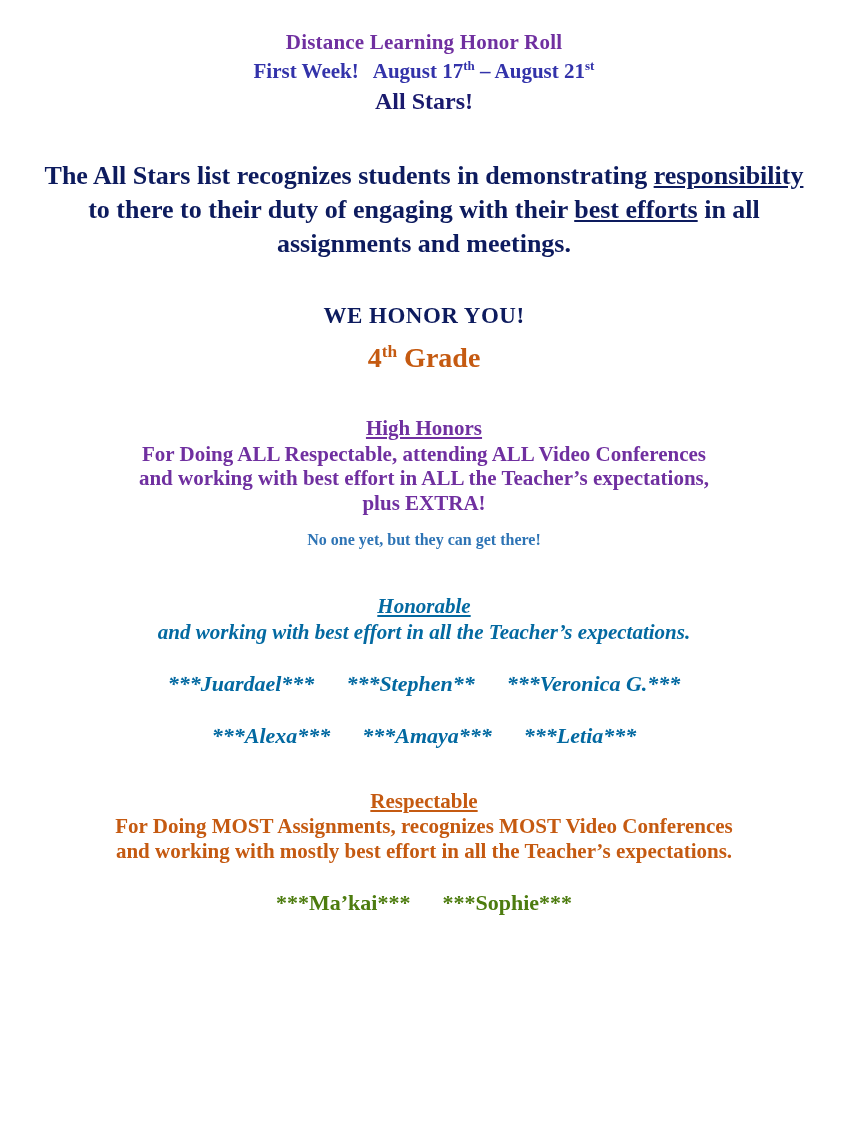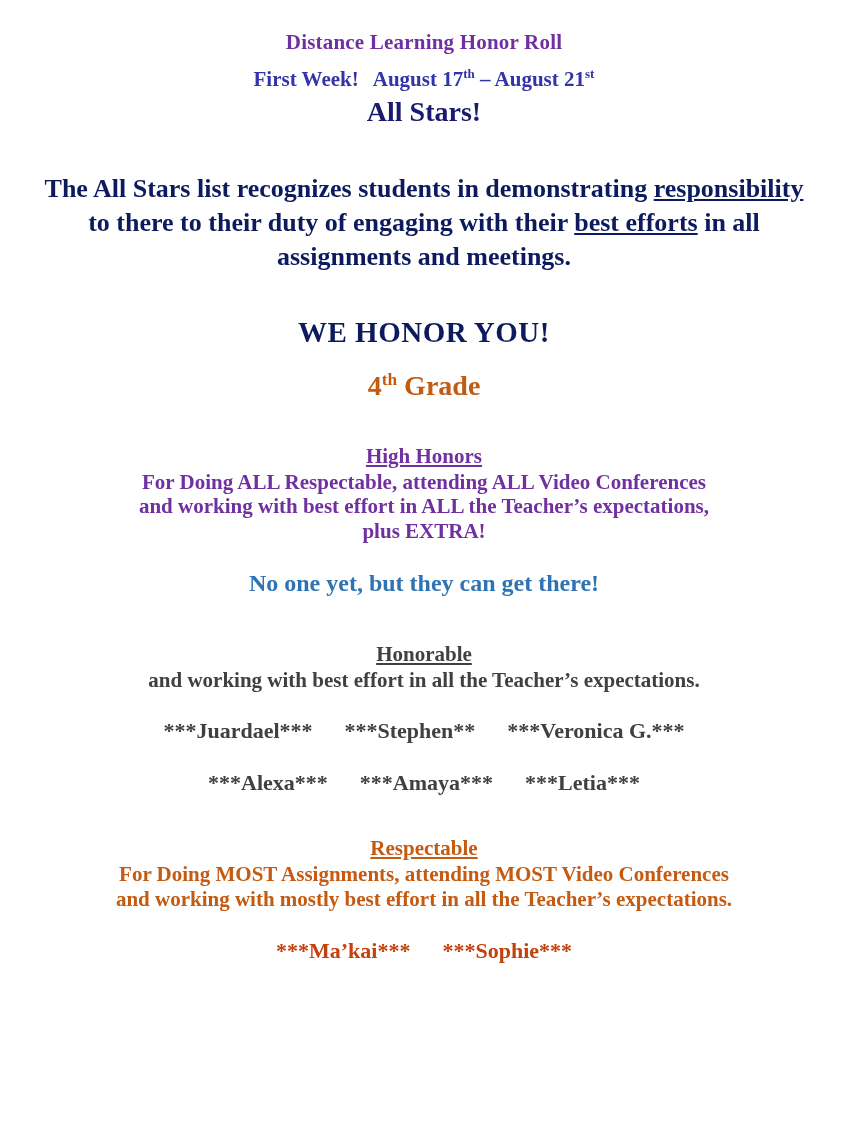--- a/index.html
+++ b/index.html
@@ -28,87 +28,87 @@
   .hdr-title {
     font-size: 21px;
     font-weight: bold;
     color: #7030a0;
     letter-spacing: 0.2px;
   }
   .hdr-week {
     font-size: 21px;
     font-weight: bold;
     color: #3333aa;
-    margin-top: 12px;
+    margin-top: 4px;
   }
   .hdr-week .gap { display: inline-block; width: 14px; }
   .hdr-allstars {
-    font-size: 28px;
+    font-size: 24px;
     font-weight: bold;
     color: #1a1a6e;
     margin-top: 3px;
   }
 
   
   .intro {
     font-size: 26px;
     font-weight: bold;
     color: #0d1b5e;
     margin-top: 44px;
     line-height: 1.32;
     padding: 0 16px;
   }
   .intro u { text-decoration: underline; }
 
   .honor-you {
-    font-size: 29px;
+    font-size: 23px;
     font-weight: bold;
     color: #0d1b5e;
     margin-top: 40px;
     letter-spacing: 0.5px;
   }
   .grade {
     font-size: 28px;
     font-weight: bold;
     color: #c55a11;
-    margin-top: 20px;
+    margin-top: 12px;
   }
 
   
   .section { margin-top: 40px; }
   .section-heading {
     font-size: 21px;
     font-weight: bold;
     text-decoration: underline;
   }
   .section-desc {
     font-size: 21px;
     font-weight: bold;
     line-height: 1.33;
     margin-top: 1px;
     padding: 0 10px;
   }
   .section-note {
-    font-size: 24px;
+    font-size: 16px;
     font-weight: bold;
-    margin-top: 26px;
+    margin-top: 15px;
   }
   .names-row {
     font-size: 22px;
     font-weight: bold;
     margin-top: 26px;
     white-space: nowrap;
   }
   .names-row .nm { display: inline-block; padding: 0 16px; }
 
   .c-purple { color: #7030a0; }
   .c-blue   { color: #2e74b5; }
-  .c-green  { color: #404040; }
+  .c-green  { color: #0369a1; font-style: italic; }
   .c-orange { color: #c55a11; text-align: center; }
-  .c-red    { color: #c2410c; }
+  .c-red    { color: #4d7c0f; }
 
   .sec-honors  { margin-top: 42px; }
   .sec-honorable { margin-top: 45px; }
   .sec-respectable { margin-top: 40px; }
 </style>
 </head>
 <body>
 
 <div class="page">
 
@@ -149,21 +149,21 @@
       <span class="nm">***Juardael***</span><span class="nm">***Stephen**</span><span class="nm">***Veronica G.***</span>
     </div>
     <div class="names-row">
       <span class="nm">***Alexa***</span><span class="nm">***Amaya***</span><span class="nm">***Letia***</span>
     </div>
   </div>
 
   <div class="section sec-respectable c-orange">
     <div class="section-heading line">Respectable</div>
     <div class="section-desc">
-      <div class="line">For Doing MOST Assignments, attending MOST Video Conferences</div>
+      <div class="line">For Doing MOST Assignments, recognizes MOST Video Conferences</div>
       <div class="line">and working with mostly best effort in all the Teacher’s expectations.</div>
     </div>
     <div class="names-row c-red">
       <span class="nm">***Ma’kai***</span><span class="nm">***Sophie***</span>
     </div>
   </div>
 
 </div>
 
 </body></html>

